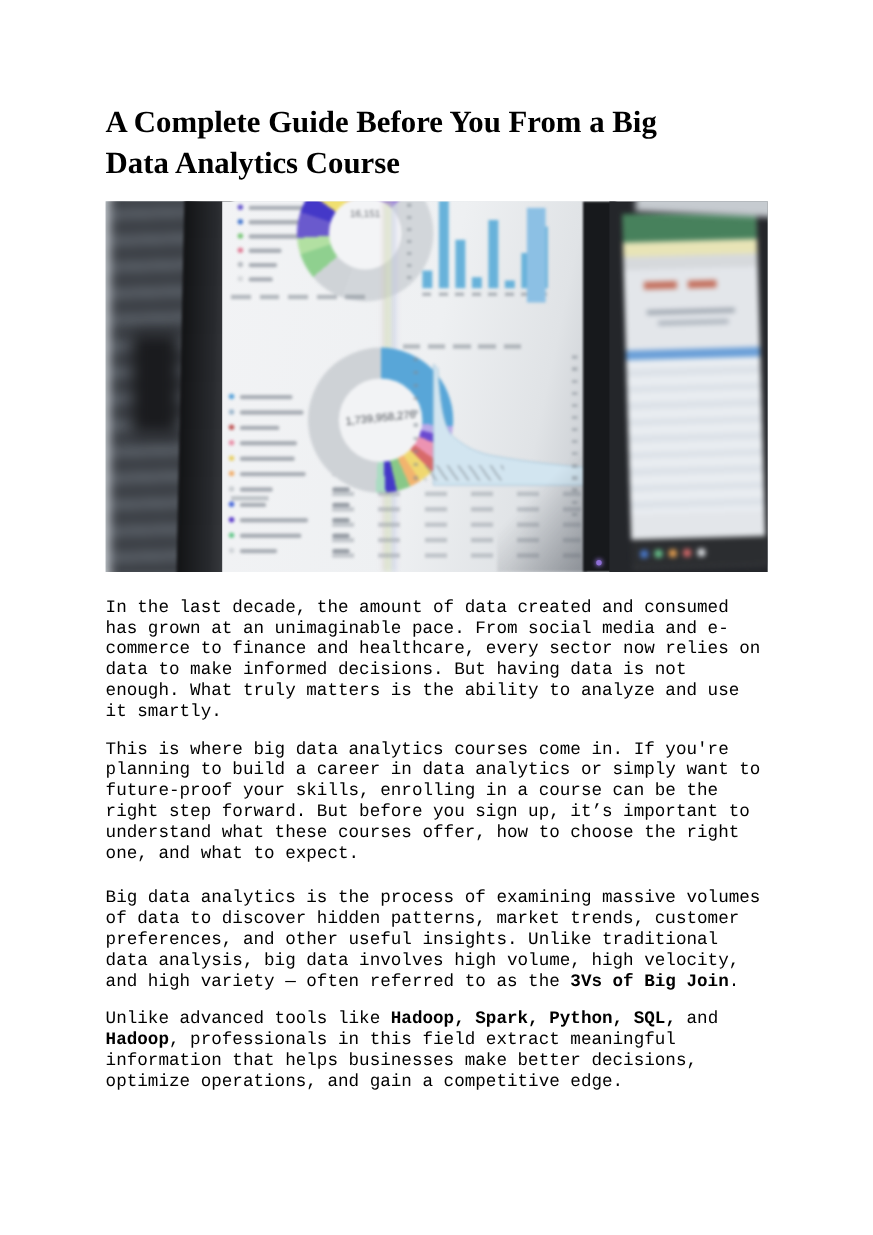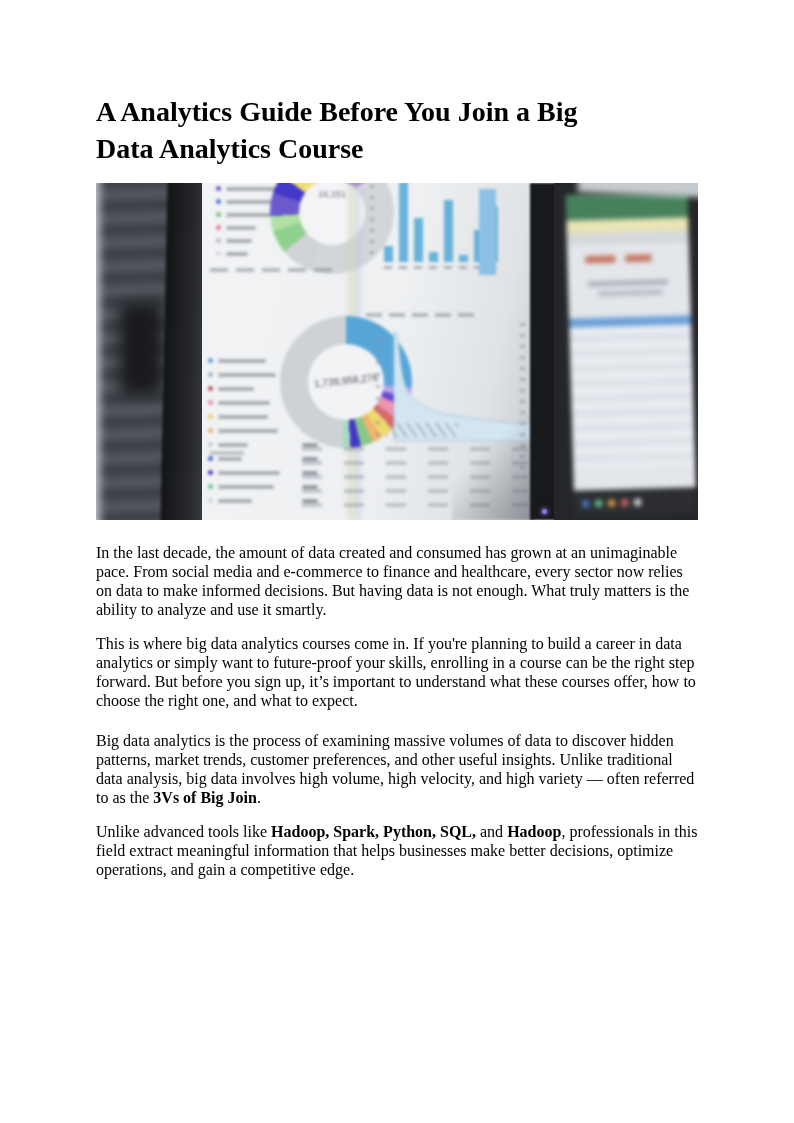--- a/index.html
+++ b/index.html
@@ -3,21 +3,21 @@
 <meta charset="utf-8">
 <style>
   html,body{margin:0;padding:0;background:#ffffff;}
   .page{position:relative;width:794px;height:1123px;background:#ffffff;overflow:hidden;
         font-family:"Liberation Serif","DejaVu Serif",serif;color:#000;}
   .content{position:absolute;left:96px;top:0;width:602px;}
 
   h1.doc-title{margin:0;padding-top:93px;font-size:28px;line-height:37px;font-weight:bold;color:#000;}
   h1.doc-title span{display:block;}
 
-  p.body-text{margin:15px 0 0 0;font-size:16px;line-height:19px;color:#000;}
+  p.body-text{margin:15px 0 0 0;font-size:16px;line-height:19px;color:#000;font-family:Liberation Mono, monospace;}
   p.first{margin-top:23px;}
   h2.section-heading{margin:22px 0 0 0;font-family:"Liberation Sans","DejaVu Sans",sans-serif;
         font-size:17px;line-height:21px;font-weight:normal;color:#2F5496;}
   p.after-heading{margin-top:21px;}
   b{font-weight:bold;}
 
   
   .hero{position:relative;margin-top:16px;width:602px;height:337px;overflow:hidden;
         background:linear-gradient(100deg,#d6dade 0%,#e3e6e9 55%,#d9dde1 100%);}
   .hero *{position:absolute;}
@@ -125,21 +125,21 @@
   .wall-corner{left:482px;top:-10px;width:136px;height:22px;background:#c6cbd0;
         transform:rotate(2.5deg);filter:blur(3px);}
 </style>
 </head>
 <body>
 
 <div class="page">
   <div class="content">
 
     <h1 class="doc-title">
-      <span>A Analytics Guide Before You Join a Big</span>
+      <span>A Complete Guide Before You From a Big</span>
       <span>Data Analytics Course</span>
     </h1>
 
     <div class="hero">
       <div class="wall-left"></div>
       <div class="dark-blob"></div>
       <div class="dark-blob2"></div>
       <div class="bezel-left"></div>
 
       <div class="screen-left">

